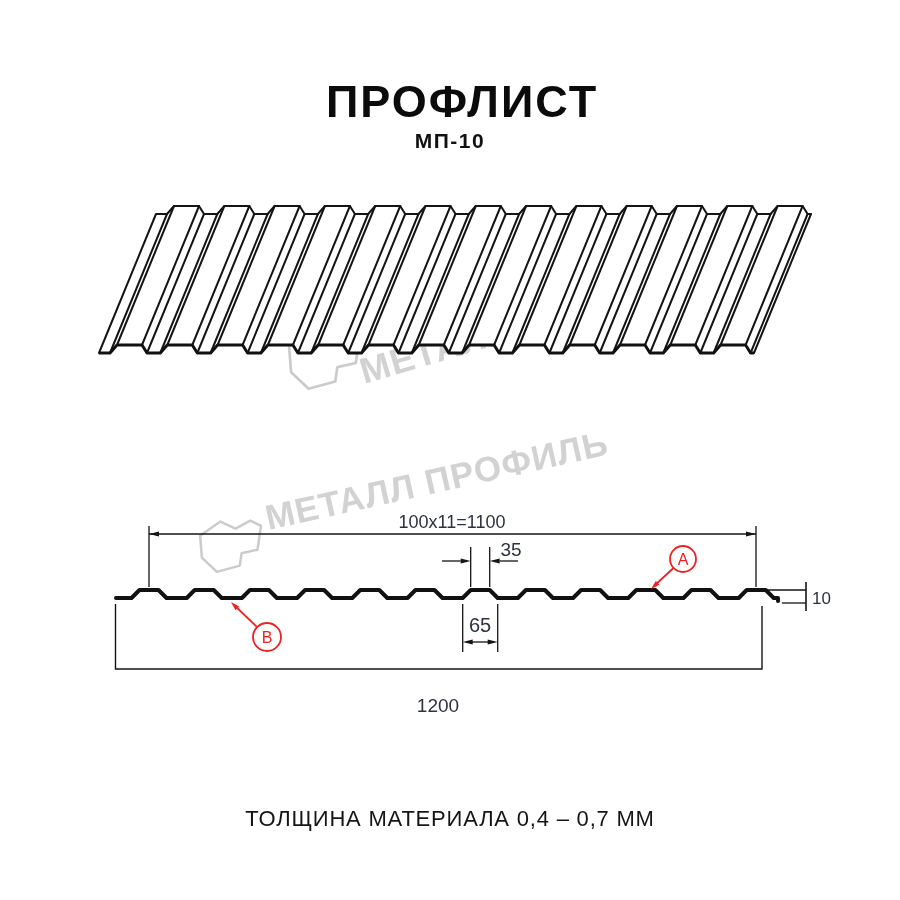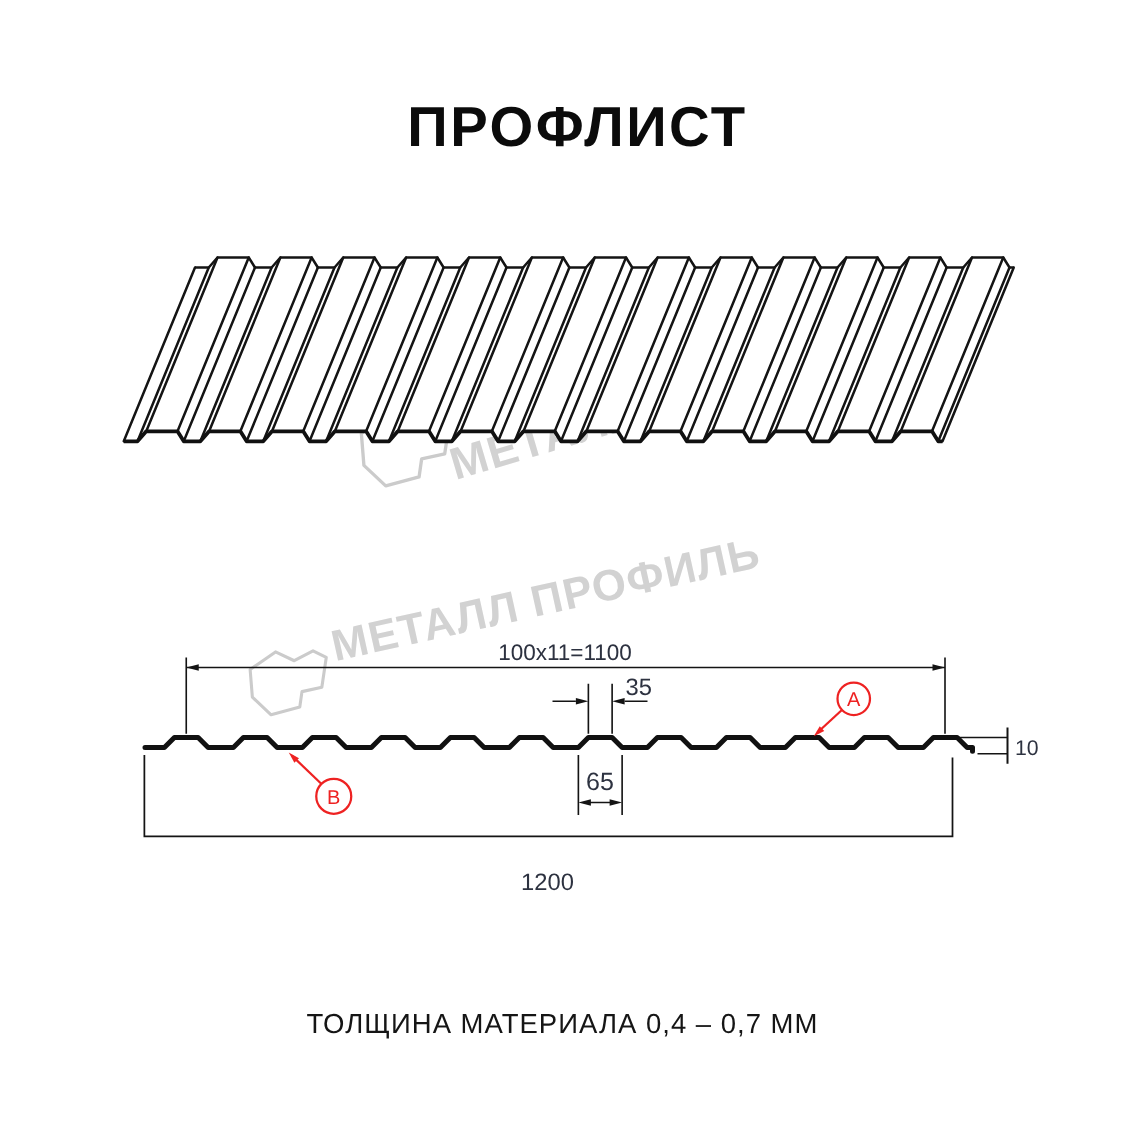--- a/index.html
+++ b/index.html
@@ -19,20 +19,21 @@
   svg.draw{position:absolute;z-index:2;}
   .dimtxt{font-family:"Liberation Sans",sans-serif;fill:#2d3240;}
   .redtxt{font-family:"Liberation Sans",sans-serif;fill:#ee2222;}
 </style>
 </head>
 <body>
 
 <div class="page">
 
   <div class="title">ПРОФЛИСТ</div>
+  <div class="subtitle">МП-10</div>
 
   <svg class="wm-logo" style="left:286px;top:326px" width="78" height="70" viewBox="0 0 76 68">
     <path d="M 5,45 L 3,20 L 26,4 L 43,12 L 60,3 L 72,9 L 68,36 L 50,40 L 48,54 L 22,61 Z" fill="none" stroke="#cbcbcb" stroke-width="2.6" stroke-linejoin="round"></path>
   </svg>
   <div class="wm-text wm1">МЕТАЛЛ ПРОФИЛЬ</div>
 
   <svg class="wm-logo" style="left:196px;top:518px" width="70" height="60" viewBox="0 0 76 68">
     <path d="M 5,45 L 3,20 L 26,4 L 43,12 L 60,3 L 72,9 L 68,36 L 50,40 L 48,54 L 22,61 Z" fill="none" stroke="#cbcbcb" stroke-width="2.8" stroke-linejoin="round"></path>
   </svg>
   <div class="wm-text wm2">МЕТАЛЛ ПРОФИЛЬ</div>

